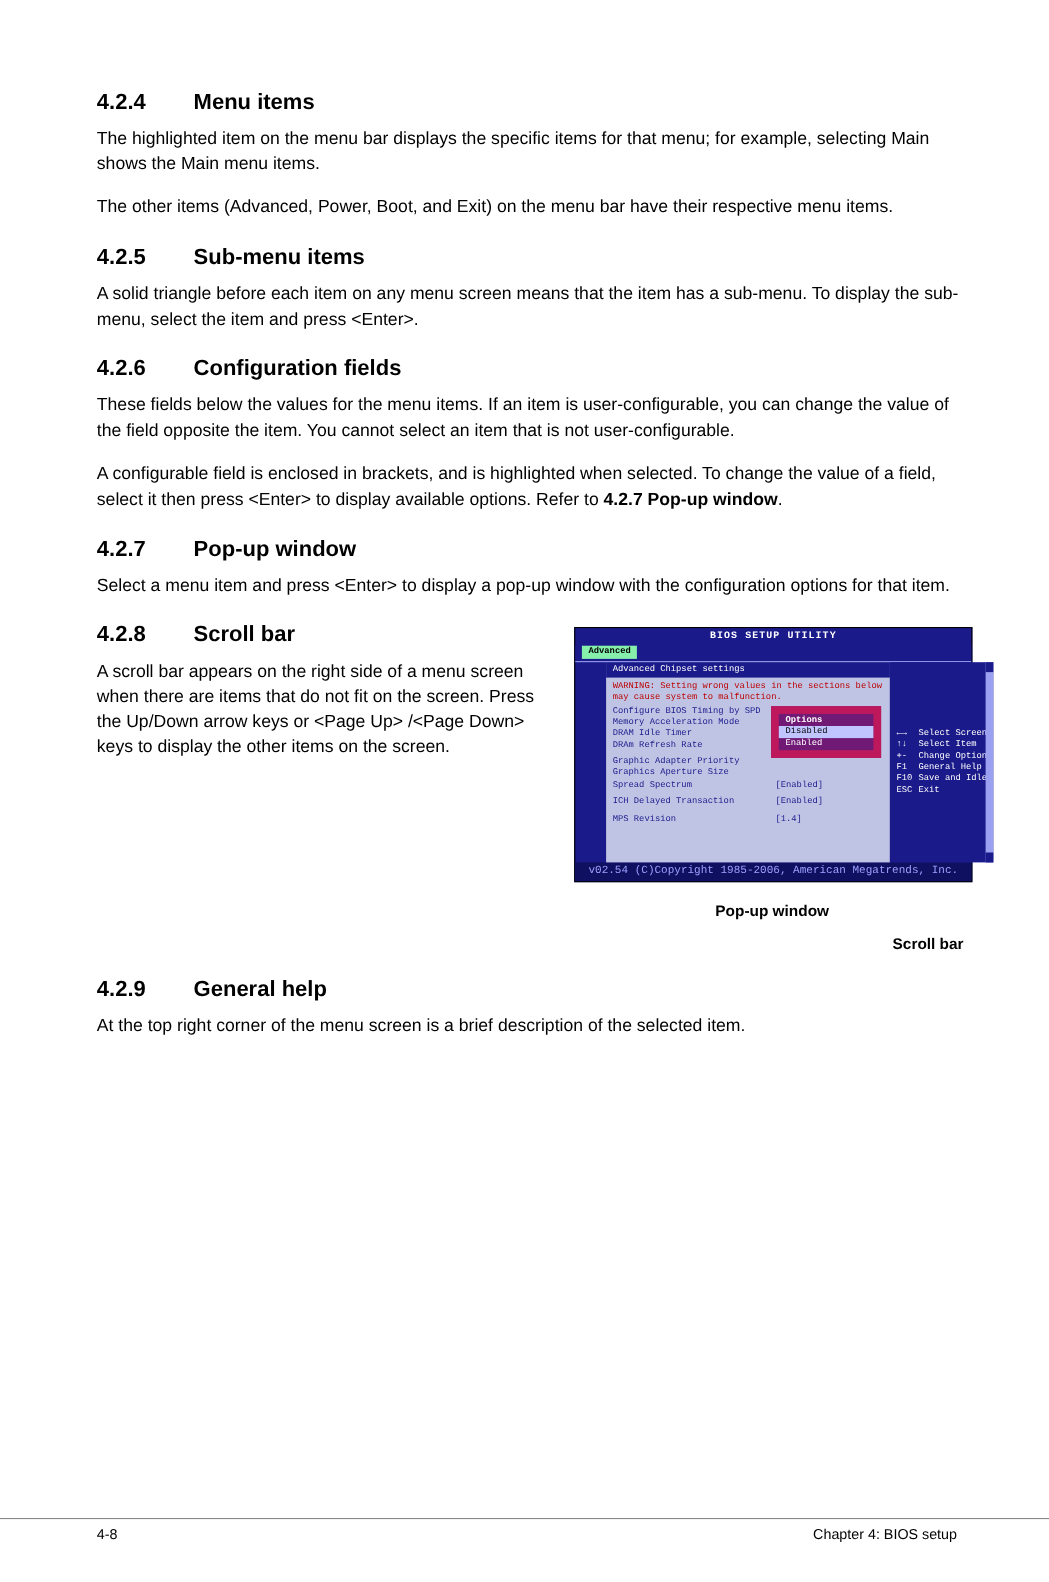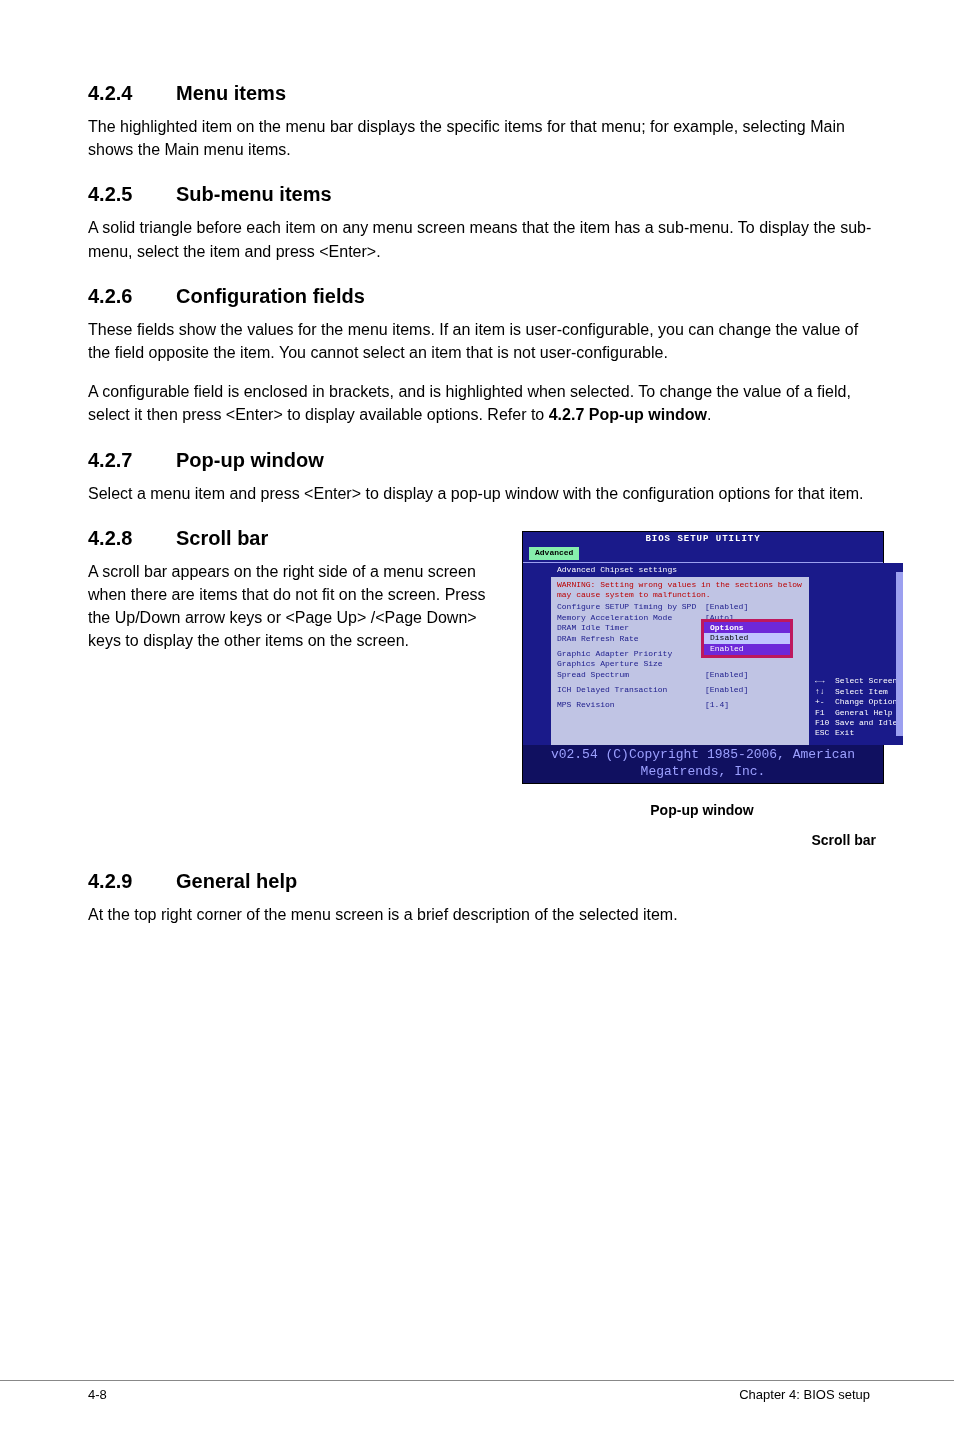--- a/index.html
+++ b/index.html
@@ -92,37 +92,37 @@
   .bios-row {
     display: flex;
     padding: 0 6px;
   }
   .bios-row .lbl { flex: 0 0 148px; white-space: nowrap; }
   .bios-row .val { color: #1a1a8a; }
   .bios-gap { height: 5px; }
   .bios-popup {
     position: absolute;
     left: 150px;
-    top: 56px;
+    top: 40px;
     width: 86px;
-    background: #6d28d9;
+    background: #701a75;
     color: #fff;
-    border: 3px solid #be185d;
+    border: 7px solid #be185d;
     padding: 1px 0;
   }
   .bios-popup .popt { padding: 0 6px; }
   .bios-popup .psel { background: #c0c4ff; color: #000; }
   .bios-right {
     flex: 1;
     background: #1a1a8a;
     color: #fff;
     padding: 6px 6px;
     display: flex;
     flex-direction: column;
-    justify-content: flex-end;
+    justify-content: center;
     min-height: 170px;
     position: relative;
   }
   .bios-right .help-line { white-space: nowrap; }
   .bios-right .arrow { display:inline-block; width:20px; }
   .bios-scroll {
     position: absolute;
     right: 0;
     top: 0;
     bottom: 0;
@@ -133,21 +133,21 @@
     width: 7px; height: 9px; background: #1a1a8a; position:absolute; top:0;
   }
   .bios-scroll .thumb-bot {
     width: 7px; height: 9px; background: #1a1a8a; position:absolute; bottom:0;
   }
   .bios-footer {
     background: #101060;
     color: #9ca0ff;
     text-align: center;
     padding: 2px 0;
-    font-size: 13px;
+    font-size: 10px;
   }
   .bios-caption {
     text-align: center;
     font-family: Arial, sans-serif;
     font-size: 14px;
     font-weight: bold;
     color: #000;
     margin-top: 18px;
   }
   .bios-caption2 {
@@ -175,30 +175,31 @@
 </style>
 </head>
 <body>
 
 <div class="page">
 
   <h2 class="section">
     <span class="num">4.2.4</span><span>Menu items</span>
   </h2>
   <p class="body">The highlighted item on the menu bar displays the specific items for that menu; for example, selecting Main shows the Main menu items.</p>
+  <p class="body">The other items (Advanced, Power, Boot, and Exit) on the menu bar have their respective menu items.</p>
 
   <h2 class="section">
     <span class="num">4.2.5</span><span>Sub-menu items</span>
   </h2>
   <p class="body">A solid triangle before each item on any menu screen means that the item has a sub-menu. To display the sub-menu, select the item and press &lt;Enter&gt;.</p>
 
   <h2 class="section">
     <span class="num">4.2.6</span><span>Configuration fields</span>
   </h2>
-  <p class="body">These fields show the values for the menu items. If an item is user-configurable, you can change the value of the field opposite the item. You cannot select an item that is not user-configurable.</p>
+  <p class="body">These fields below the values for the menu items. If an item is user-configurable, you can change the value of the field opposite the item. You cannot select an item that is not user-configurable.</p>
   <p class="body">
     <span>A configurable field is enclosed in brackets, and is highlighted when selected. To change the value of a field, select it then press &lt;Enter&gt; to display available options. Refer to </span><span class="bold">4.2.7 Pop-up window</span><span>.</span>
   </p>
 
   <h2 class="section">
     <span class="num">4.2.7</span><span>Pop-up window</span>
   </h2>
   <p class="body">Select a menu item and press &lt;Enter&gt; to display a pop-up window with the configuration options for that item.</p>
 
   <div class="clearfix">
@@ -208,21 +209,21 @@
         <div class="bios-title">BIOS SETUP UTILITY</div>
         <div class="bios-tabbar">
           <span class="bios-tab">Advanced</span>
         </div>
         <div class="bios-main">
           <div class="bios-left">
             <div class="bios-header">Advanced Chipset settings</div>
             <div class="bios-warn">WARNING: Setting wrong values in the sections below may cause system to malfunction.</div>
 
             <div class="bios-row">
-                <span class="lbl">Configure SETUP Timing by SPD</span>
+                <span class="lbl">Configure BIOS Timing by SPD</span>
                 <span class="val">[Enabled]</span>
               </div>
             <div class="bios-row">
                 <span class="lbl">Memory Acceleration Mode</span>
                 <span class="val">[Auto]</span>
               </div>
             <div class="bios-row">
                 <span class="lbl">DRAM Idle Timer</span>
                 <span class="val"></span>
               </div>

